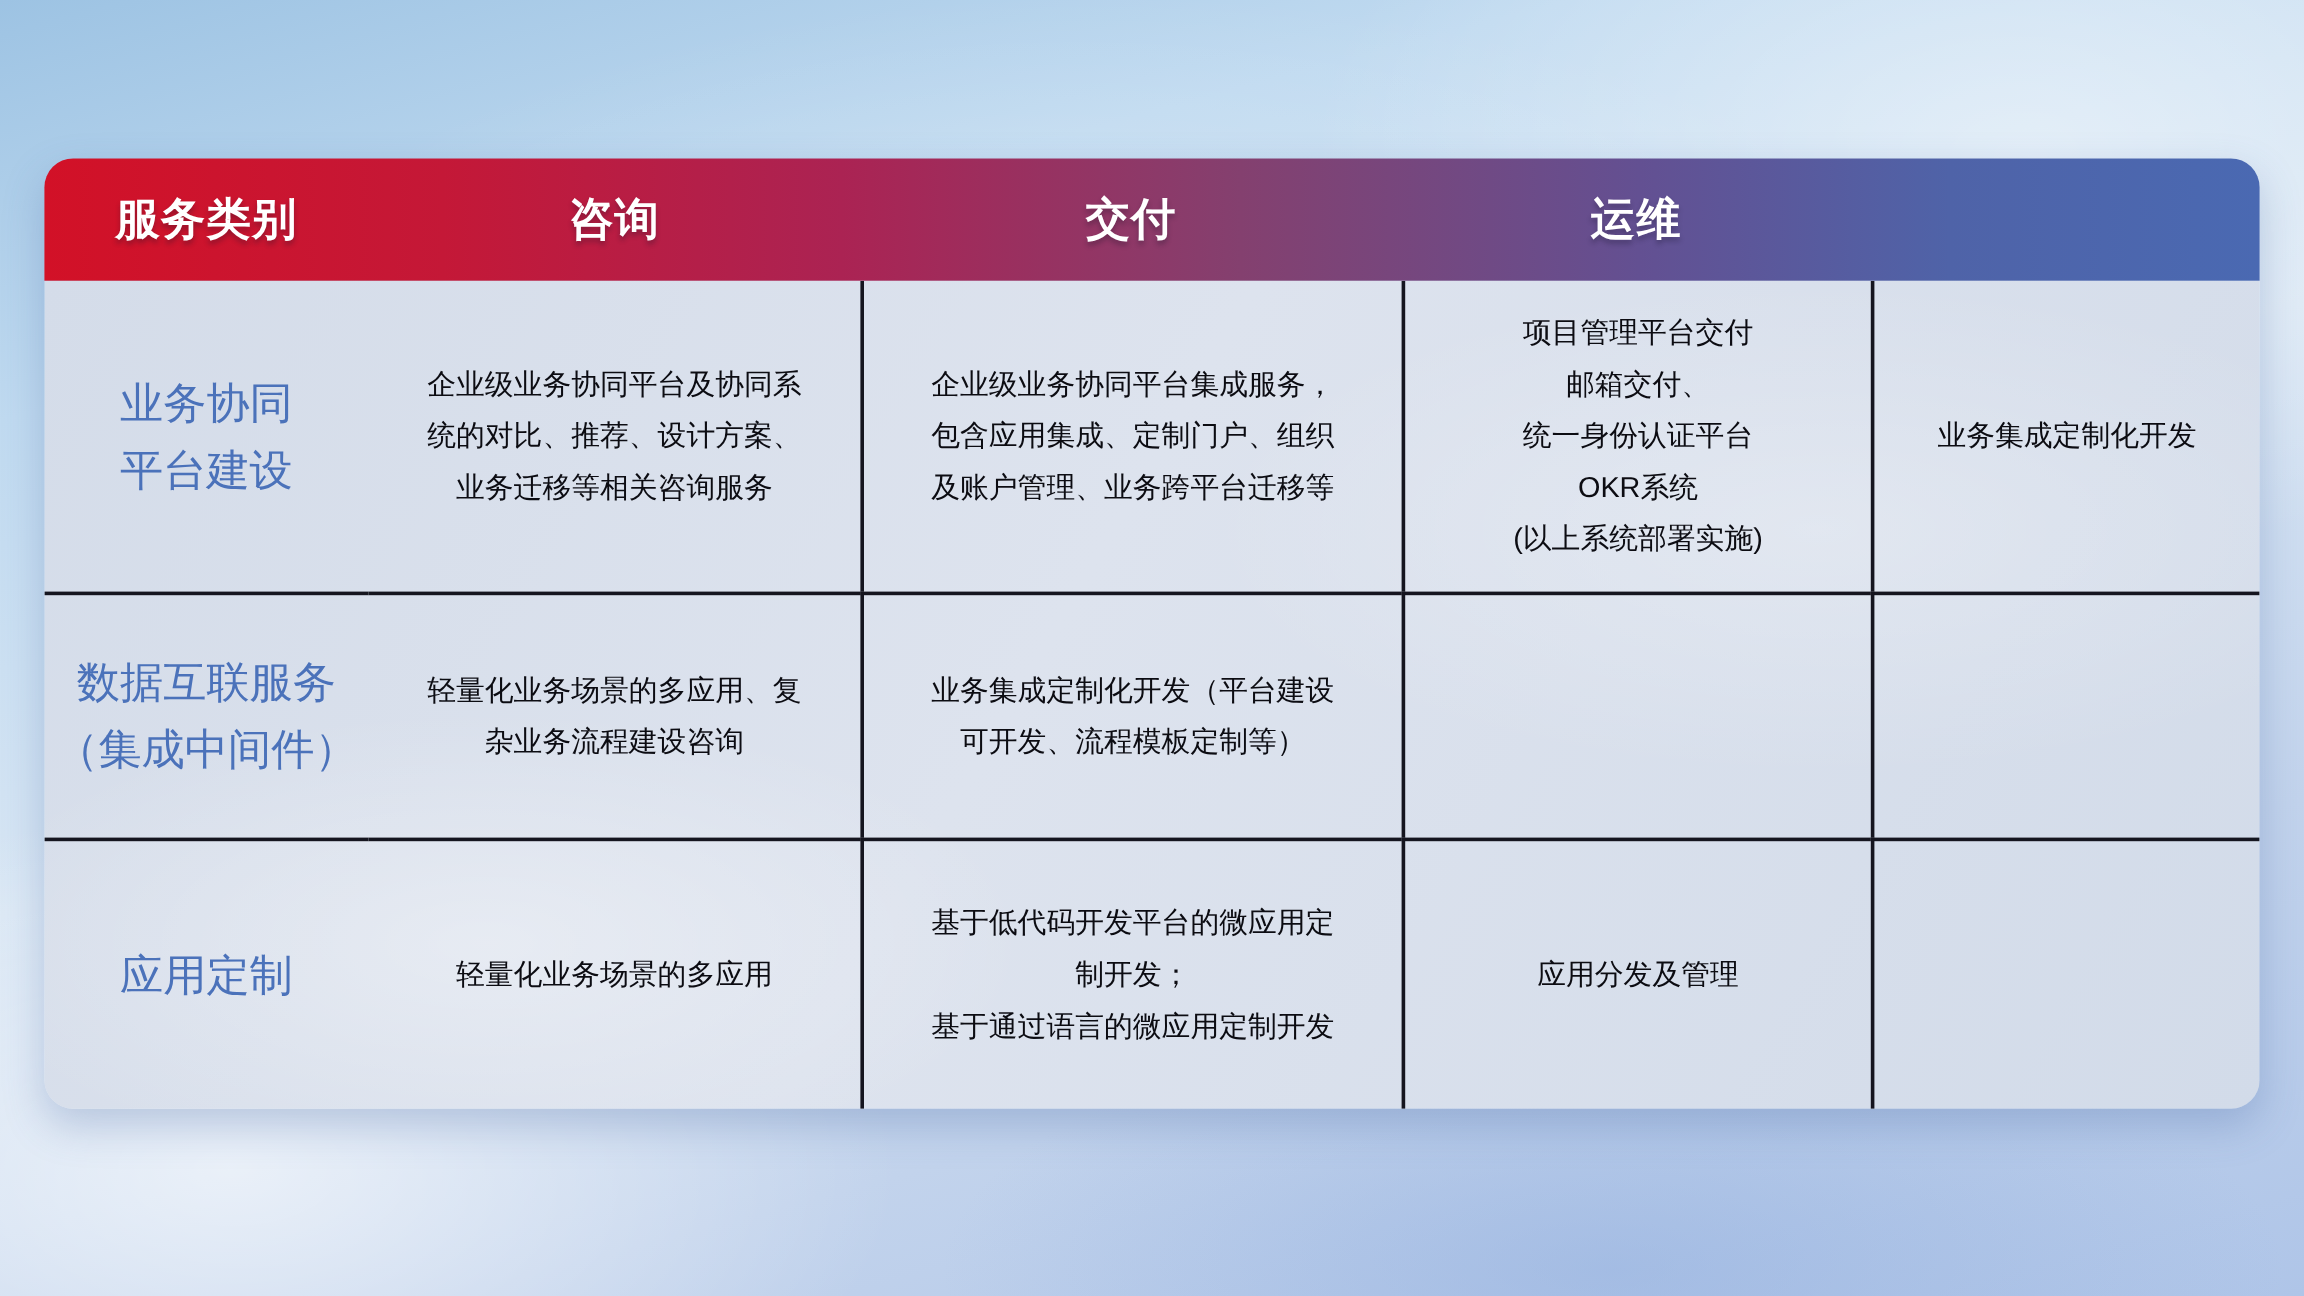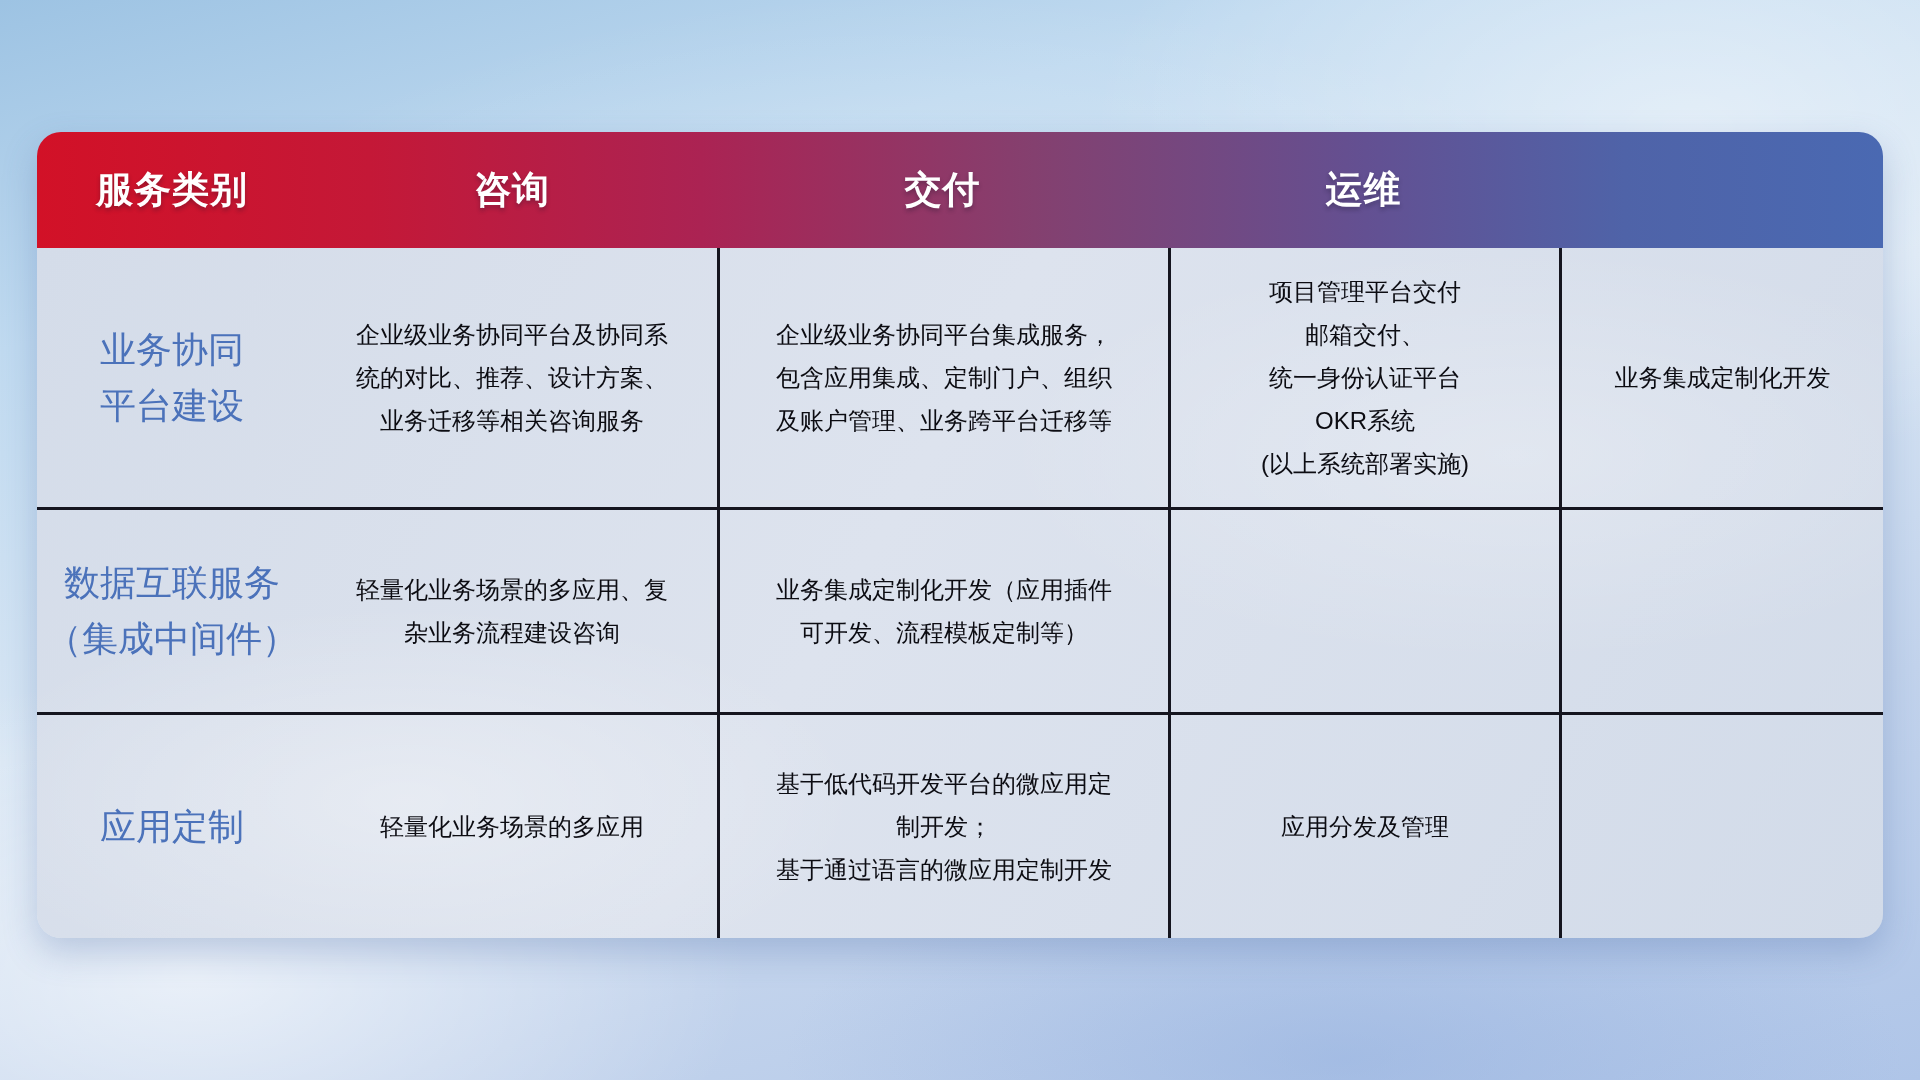--- a/index.html
+++ b/index.html
@@ -19,21 +19,21 @@
   .service-table{
     position:absolute;left:37px;top:132px;width:1846px;
     box-shadow:0 14px 34px rgba(70,100,160,0.28);
     border-radius:24px;
   }
   .grid-cols{
     display:grid;
     grid-template-columns:270px 410px 451px 391px 324px;
   }
   .thead{
-    height:116px;
+    height:102px;
     align-items:center;
     border-radius:24px 24px 0 0;
     background:linear-gradient(90deg,#d21127 0%,#c41837 18%,#ab2353 36%,#84406f 54%,#635092 72%,#4f63a8 86%,#4a69b2 100%);
   }
   .th{
     text-align:center;color:#ffffff;font-weight:bold;font-size:37px;
     text-shadow:0 3px 4px rgba(20,20,40,0.30);
     letter-spacing:1px;
   }
   .tbody{
@@ -85,21 +85,21 @@
 邮箱交付、
 统一身份认证平台
 OKR系统
 (以上系统部署实施)</div>
       <div class="td vline">业务集成定制化开发</div>
 
       <div class="td cat hline">数据互联服务
 （集成中间件）</div>
       <div class="td hline">轻量化业务场景的多应用、复
 杂业务流程建设咨询</div>
-      <div class="td vline hline">业务集成定制化开发（应用插件
+      <div class="td vline hline">业务集成定制化开发（平台建设
 可开发、流程模板定制等）</div>
       <div class="td vline hline"></div>
       <div class="td vline hline"></div>
 
       <div class="td cat hline">应用定制</div>
       <div class="td hline">轻量化业务场景的多应用</div>
       <div class="td vline hline">基于低代码开发平台的微应用定
 制开发；
 基于通过语言的微应用定制开发</div>
       <div class="td vline hline">应用分发及管理</div>

